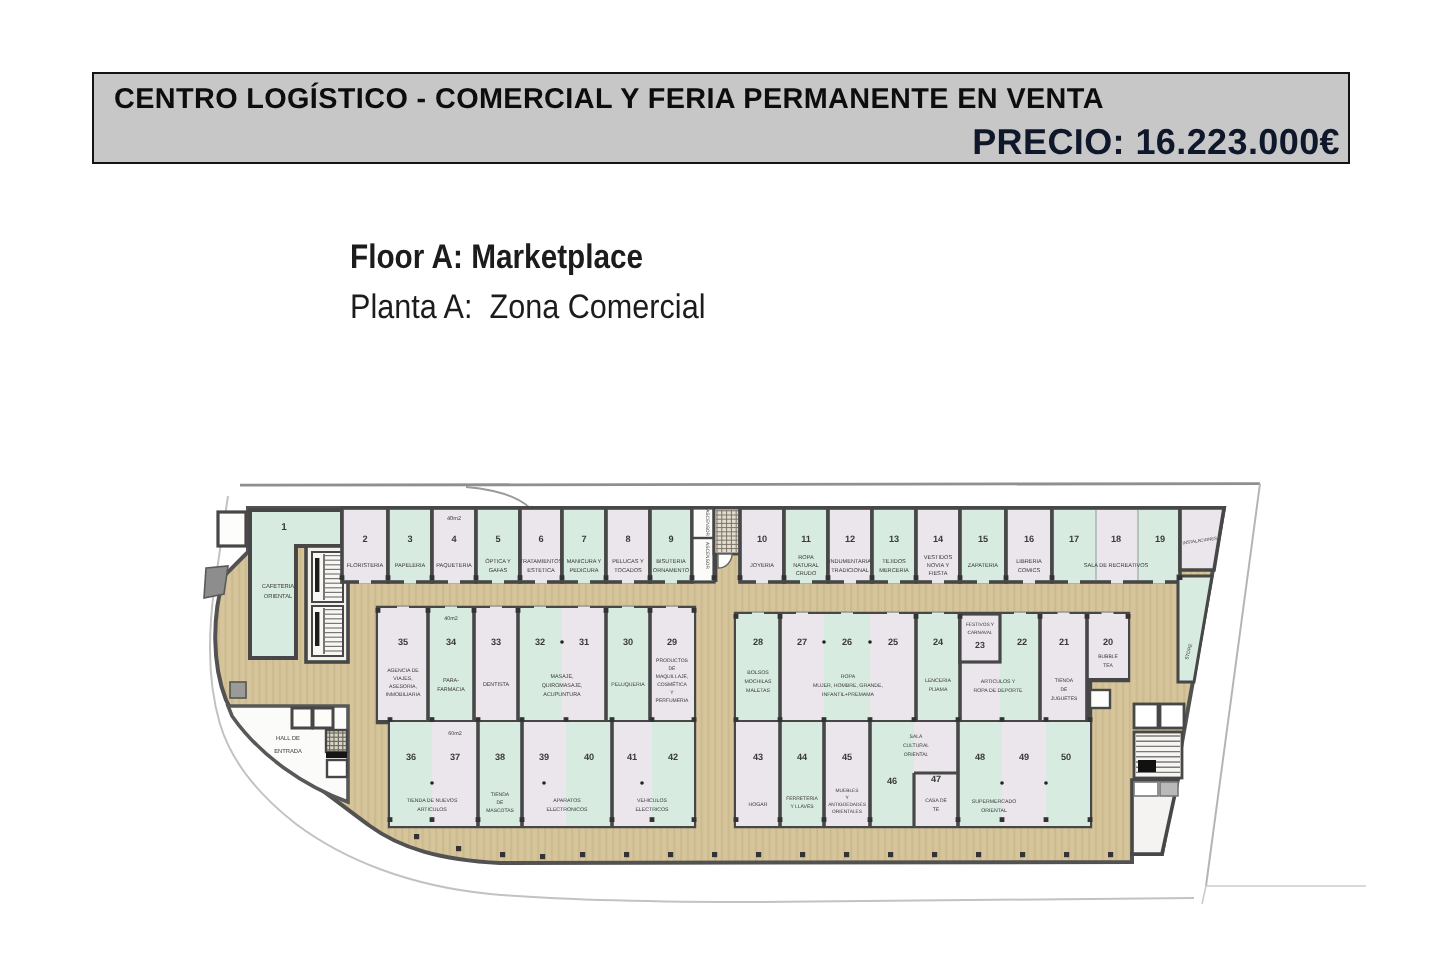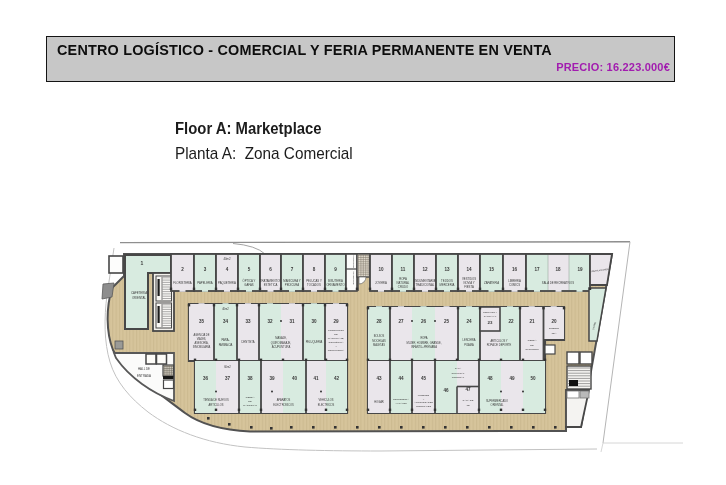--- a/index.html
+++ b/index.html
@@ -1,19 +1,19 @@
 <!DOCTYPE html>
 <html><head>
 <meta charset="utf-8">
 <style>
 html,body{margin:0;padding:0;background:#ffffff;width:726px;height:485px;overflow:hidden;}
 body{font-family:"Liberation Sans",sans-serif;position:relative;}
 .hdr{position:absolute;left:46px;top:36px;width:629px;height:46px;background:#c7c7c7;border:1.6px solid #141414;box-sizing:border-box;}
 .hdr .l1{position:absolute;left:10px;top:5px;font-size:14.4px;font-weight:bold;color:#0d0d0d;letter-spacing:0.2px;white-space:nowrap;text-align:center;}
-.hdr .l2{position:absolute;right:4px;top:24px;font-size:11px;font-weight:bold;color:#a21caf;letter-spacing:0.2px;}
+.hdr .l2{position:absolute;right:4px;top:24px;font-size:18px;font-weight:bold;color:#0f172a;letter-spacing:0.2px;}
 .t1{position:absolute;left:175px;top:119px;font-size:17px;font-weight:bold;color:#1c1c1c;transform:scaleX(0.875);transform-origin:0 0;}
 .t2{position:absolute;left:175px;top:144px;font-size:17px;color:#1c1c1c;transform:scaleX(0.9);transform-origin:0 0;}
 .plan{position:absolute;left:0;top:0;filter:blur(0.35px);}
 </style>
 </head>
 <body>
 
 <div class="hdr">
 
 <div class="l1">CENTRO LOGÍSTICO - COMERCIAL Y FERIA PERMANENTE EN VENTA</div>

